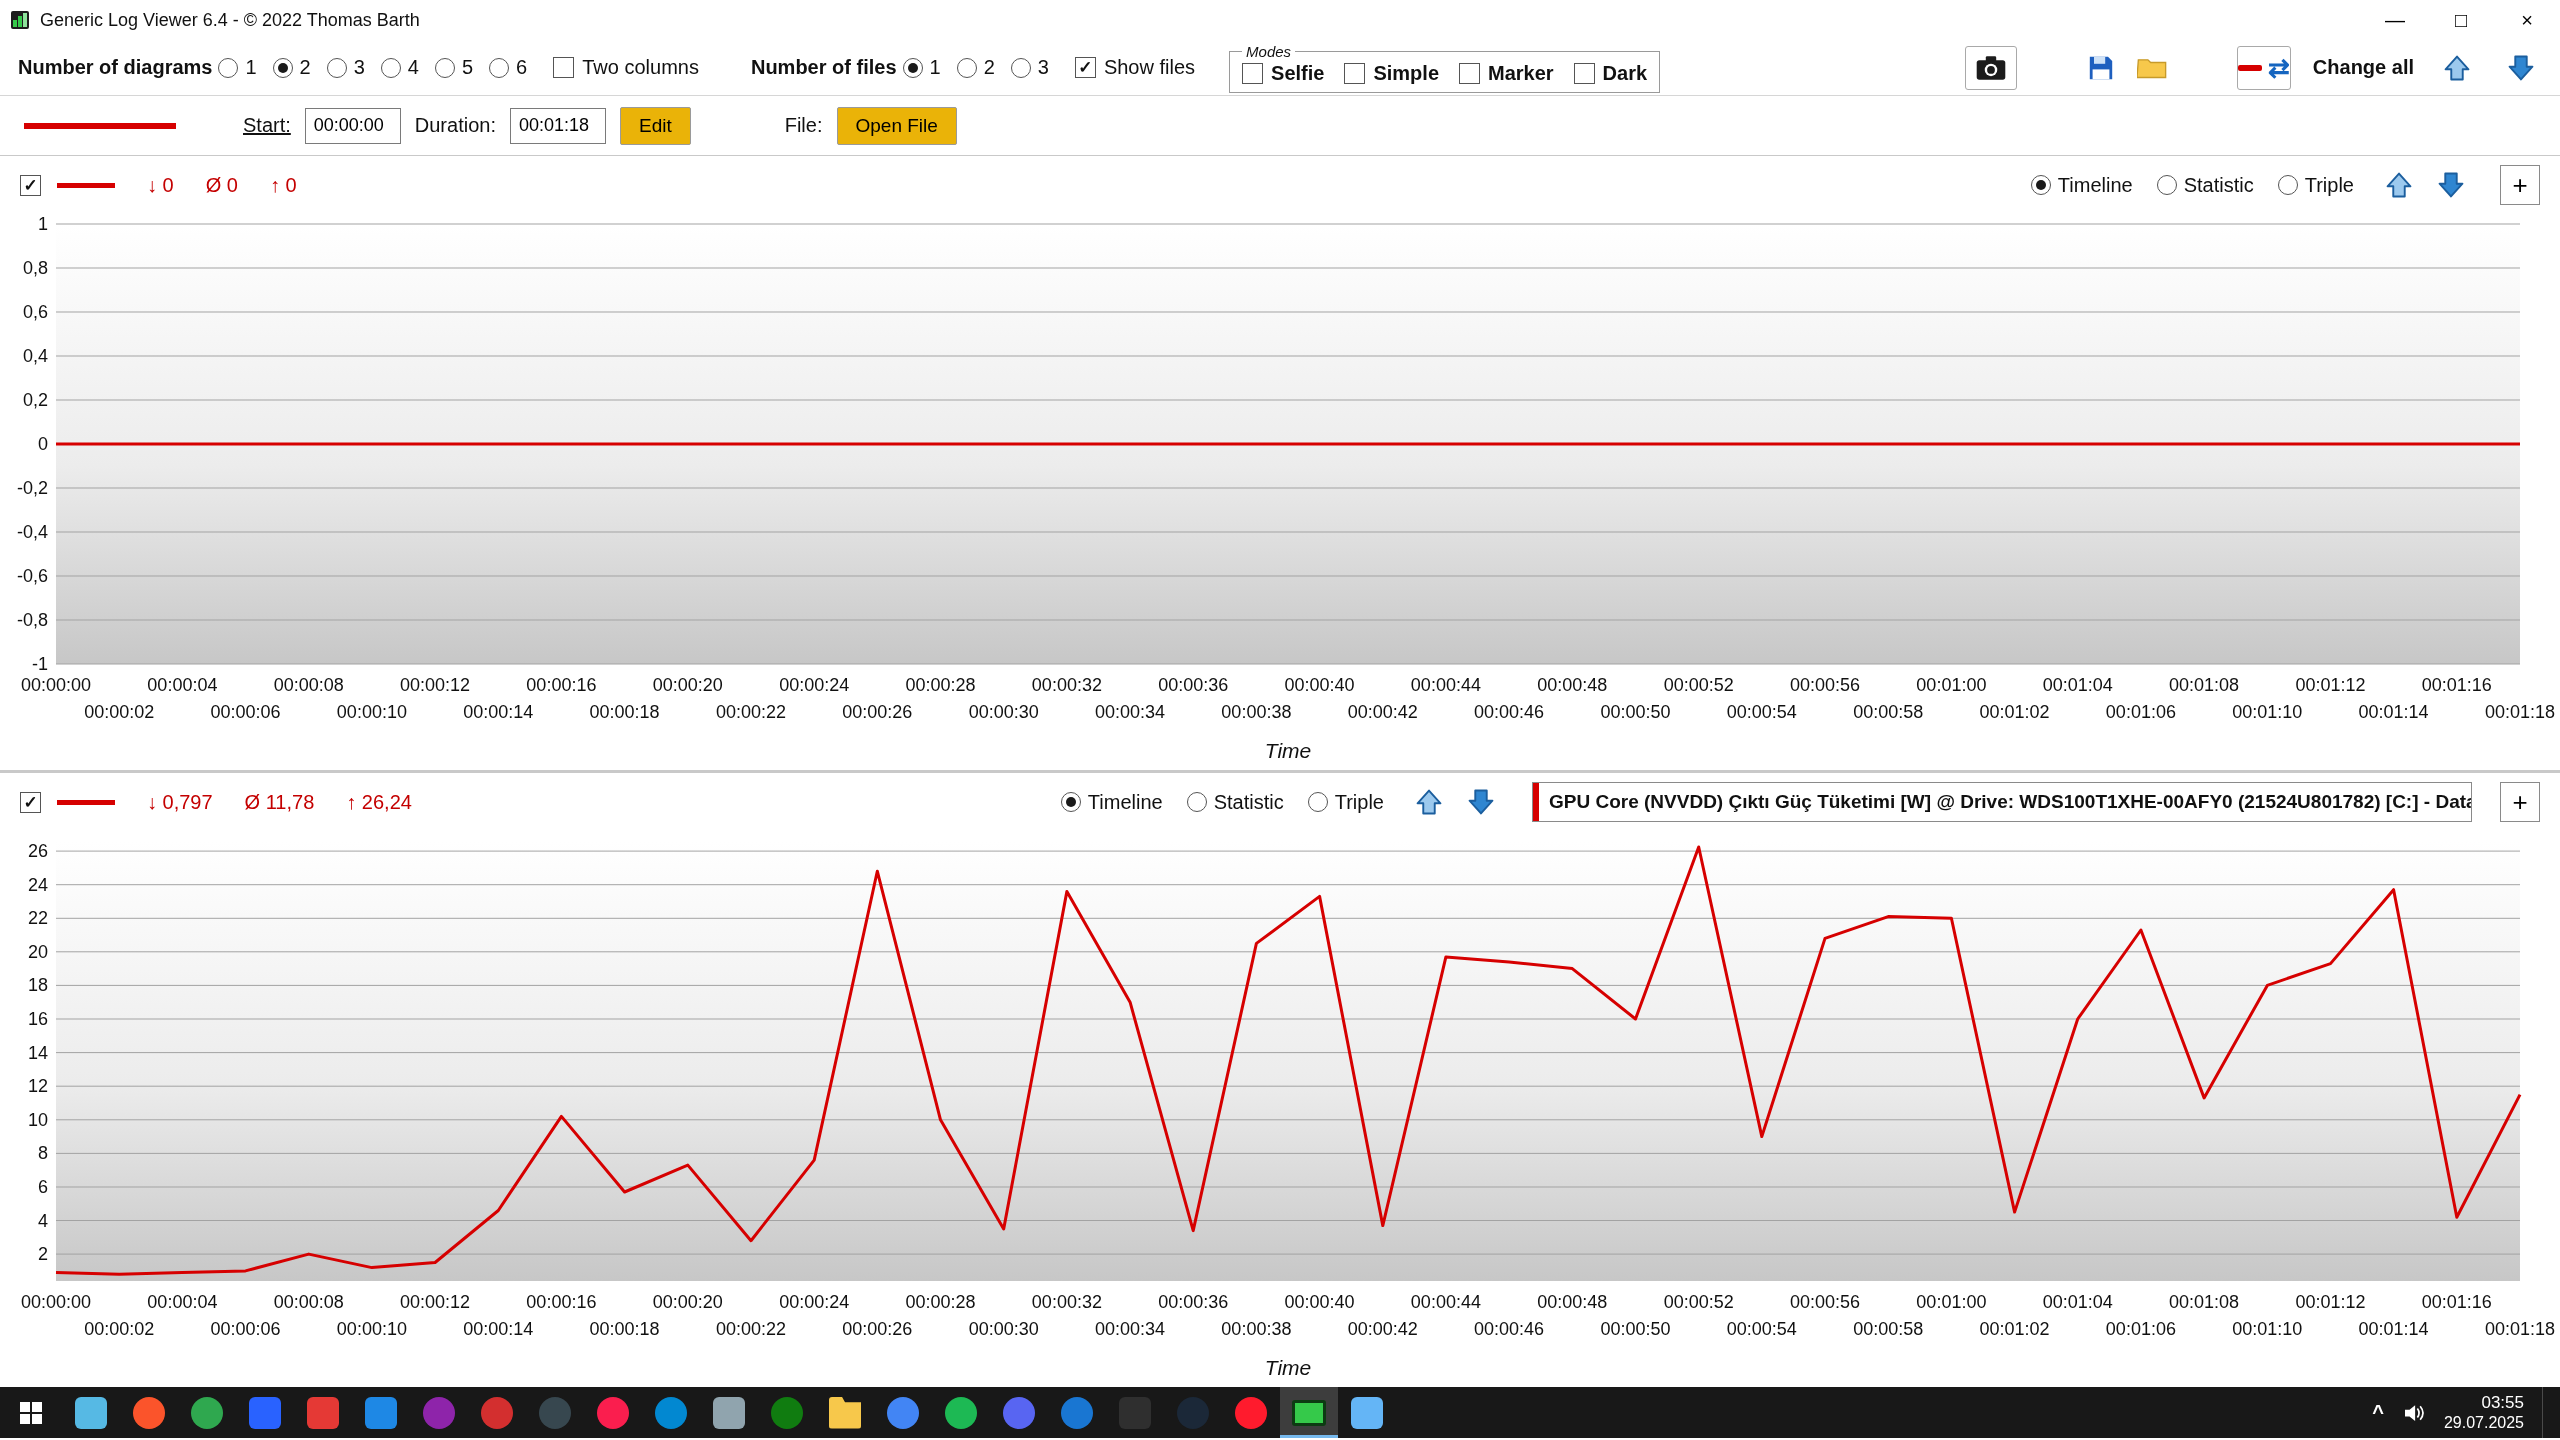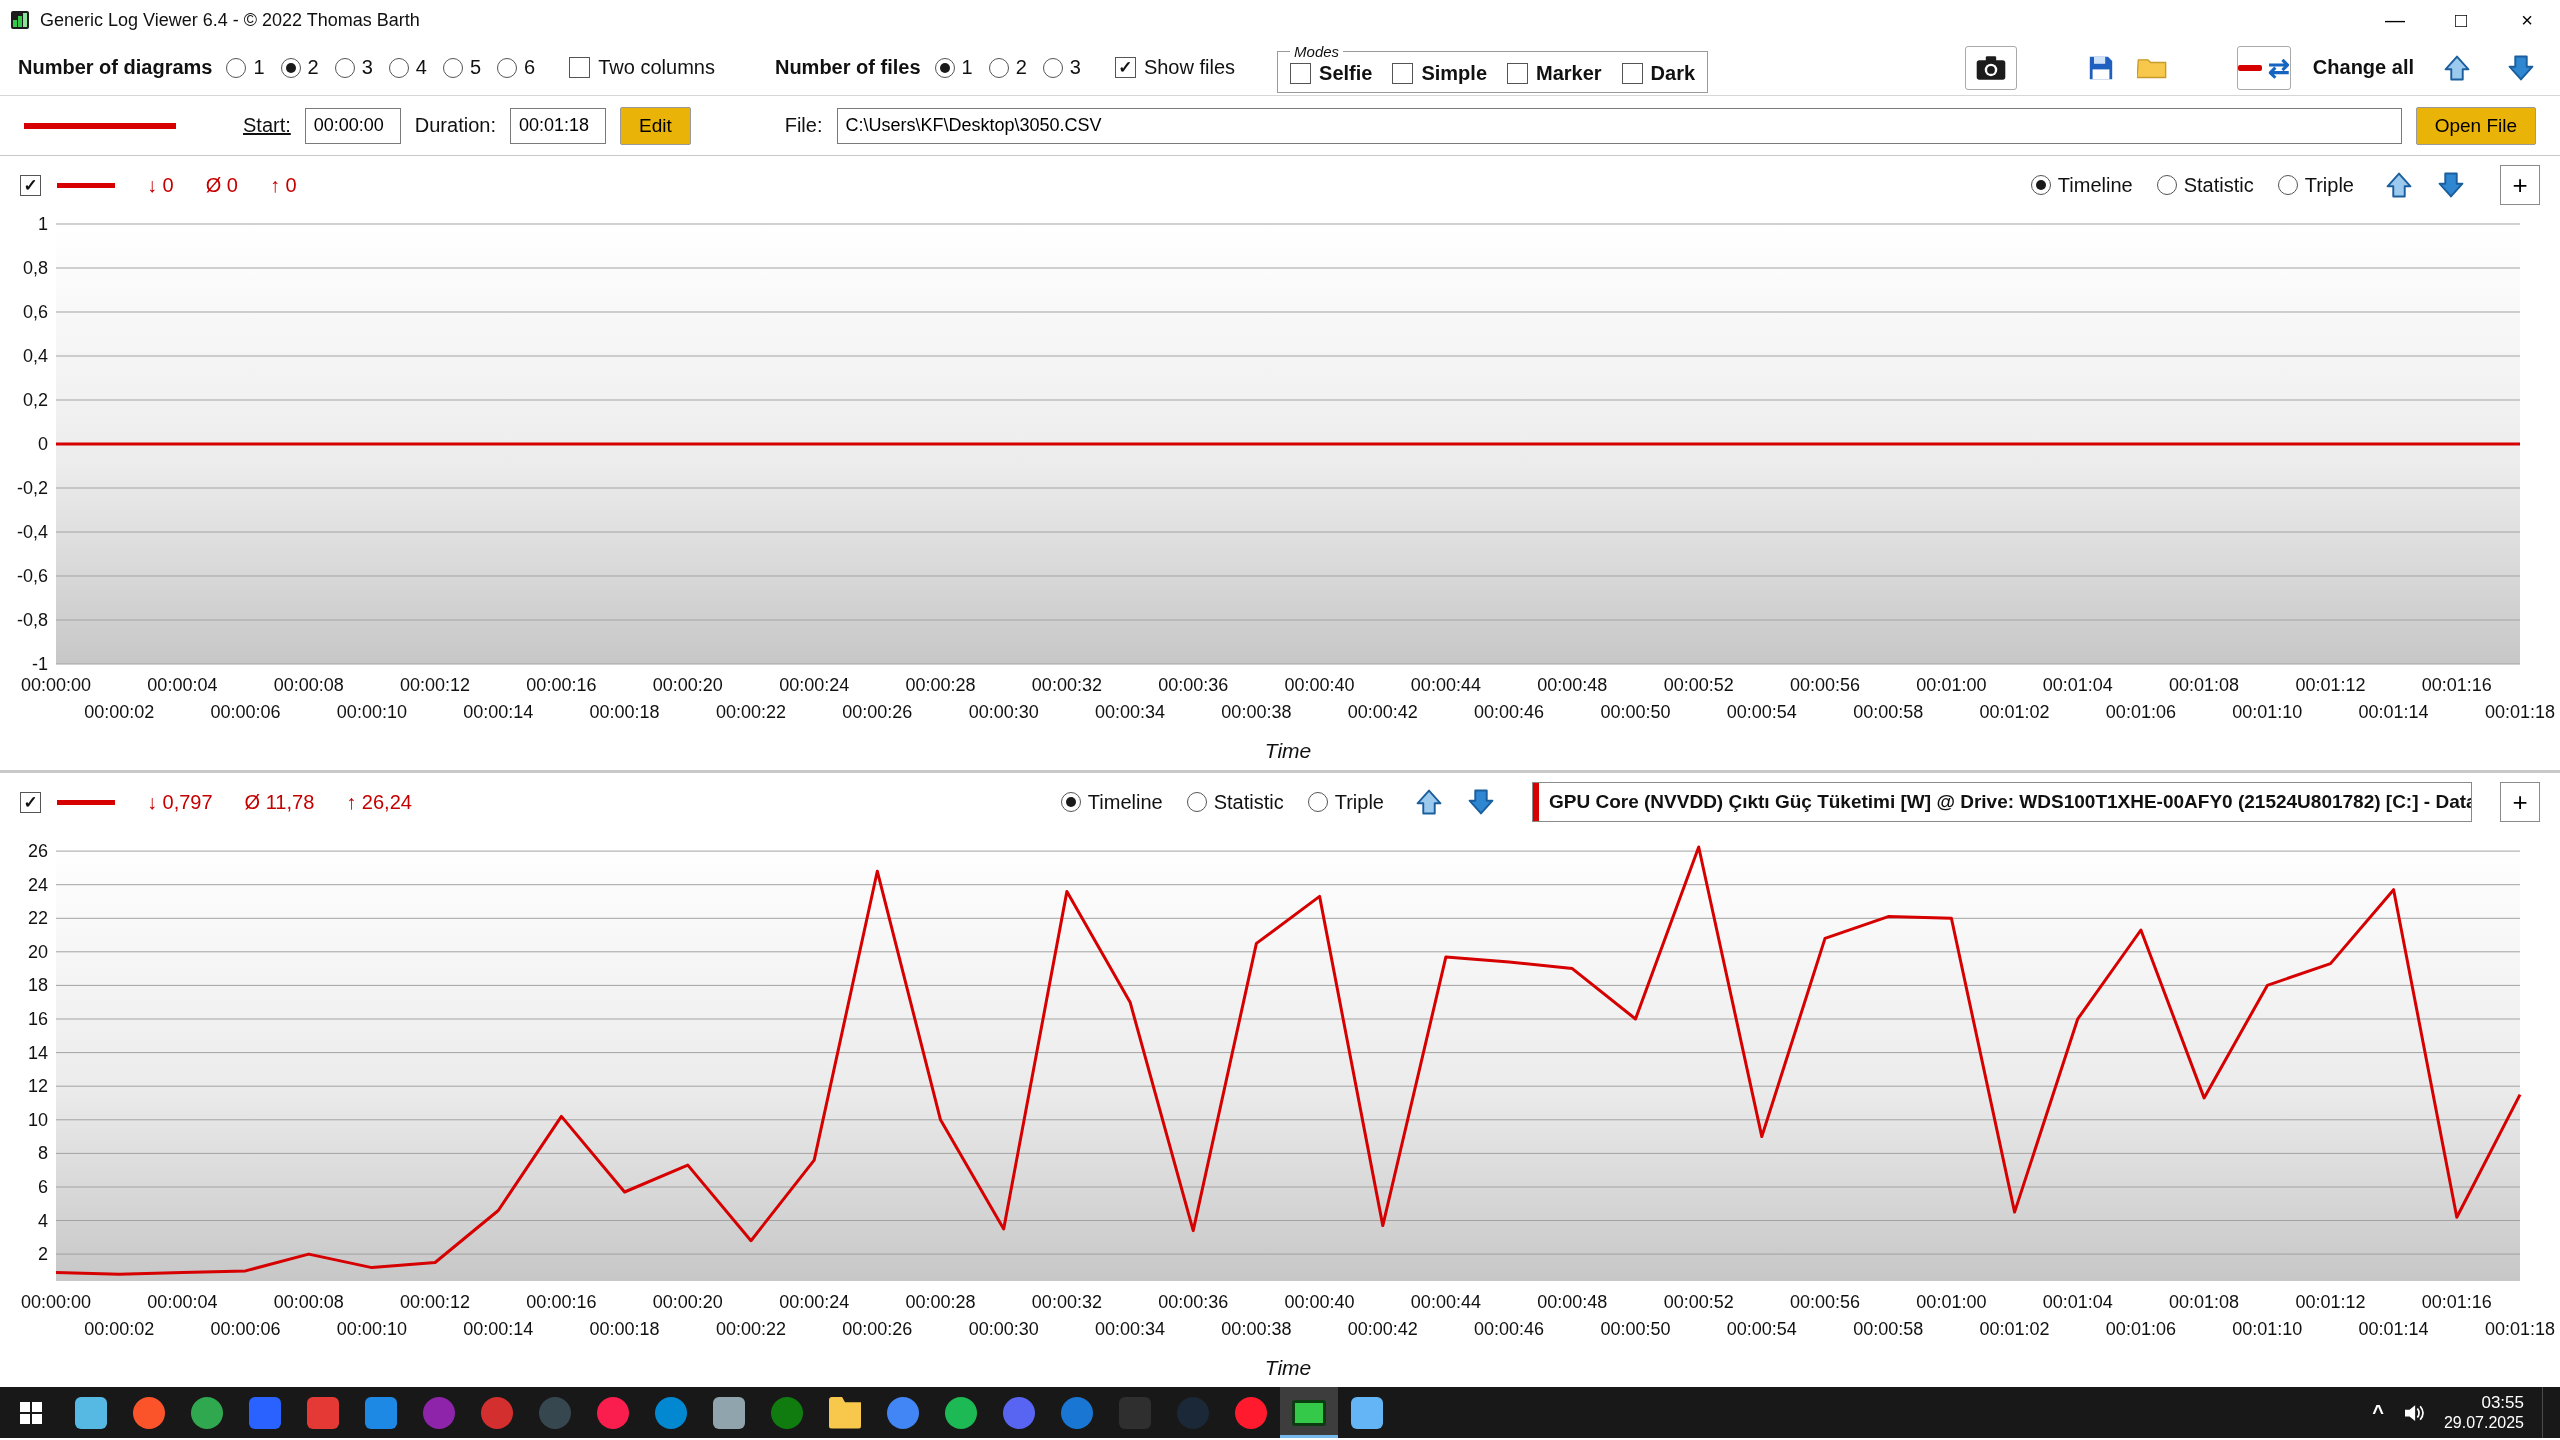--- a/index.html
+++ b/index.html
@@ -8,21 +8,21 @@
   .bold { font-weight: bold; }
 
   
   .titlebar { height: 40px; display: flex; align-items: center; padding-left: 10px; gap: 10px; background: #fff; }
   .titlebar .title { font-size: 18px; }
   .win-controls { margin-left: auto; display: flex; height: 100%; }
   .win-btn { width: 66px; height: 100%; display: flex; align-items: center; justify-content: center;
              font-size: 20px; background: #fff; border: none; cursor: default; }
 
   
-  .toolbar { height: 56px; display: flex; align-items: center; padding: 0 18px; gap: 14px; border-bottom: 1px solid #d6d6d6; background: #fff; }
+  .toolbar { height: 56px; display: flex; align-items: center; padding: 0 18px; gap: 6px; border-bottom: 1px solid #d6d6d6; background: #fff; }
   .rgroup { display: flex; align-items: center; gap: 16px; }
   .radio-item { display: inline-flex; align-items: center; gap: 7px; }
   .radio { width: 20px; height: 20px; border: 1px solid #555; border-radius: 50%; background: #fff;
            display: inline-flex; align-items: center; justify-content: center; flex: none; }
   .radio.checked::after { content: ""; width: 10px; height: 10px; border-radius: 50%; background: #1a1a1a; }
   .cb-item { display: inline-flex; align-items: center; gap: 8px; }
   .cb { width: 21px; height: 21px; border: 1px solid #555; background: #fff; display: inline-flex;
         align-items: center; justify-content: center; font-size: 17px; flex: none; }
   .cb.checked::after { content: "✓"; color: #111; font-weight: bold; }
   .gap-lg { margin-left: 46px; }
@@ -225,21 +225,20 @@
 </div>
 
 <div class="filebar">
   <span class="legend-line"></span>
   <span class="start-label">Start:</span>
   <input class="txt small" value="00:00:00" style="">
   <span>Duration:</span>
   <input class="txt small" value="00:01:18" style="">
   <button class="btn">Edit</button>
   <span class="file-label">File:</span>
-  <input class="txt file-input" value="C:\Users\KF\Desktop\3050.CSV" style="">
   <button class="btn">Open File</button>
 </div>
 
 <div class="diagram">
   <div class="dheader">
     <span class="cb checked"></span>
     <span class="dlegend"></span>
     <span class="stat">↓ 0</span>
     <span class="stat">Ø 0</span>
     <span class="stat">↑ 0</span>

